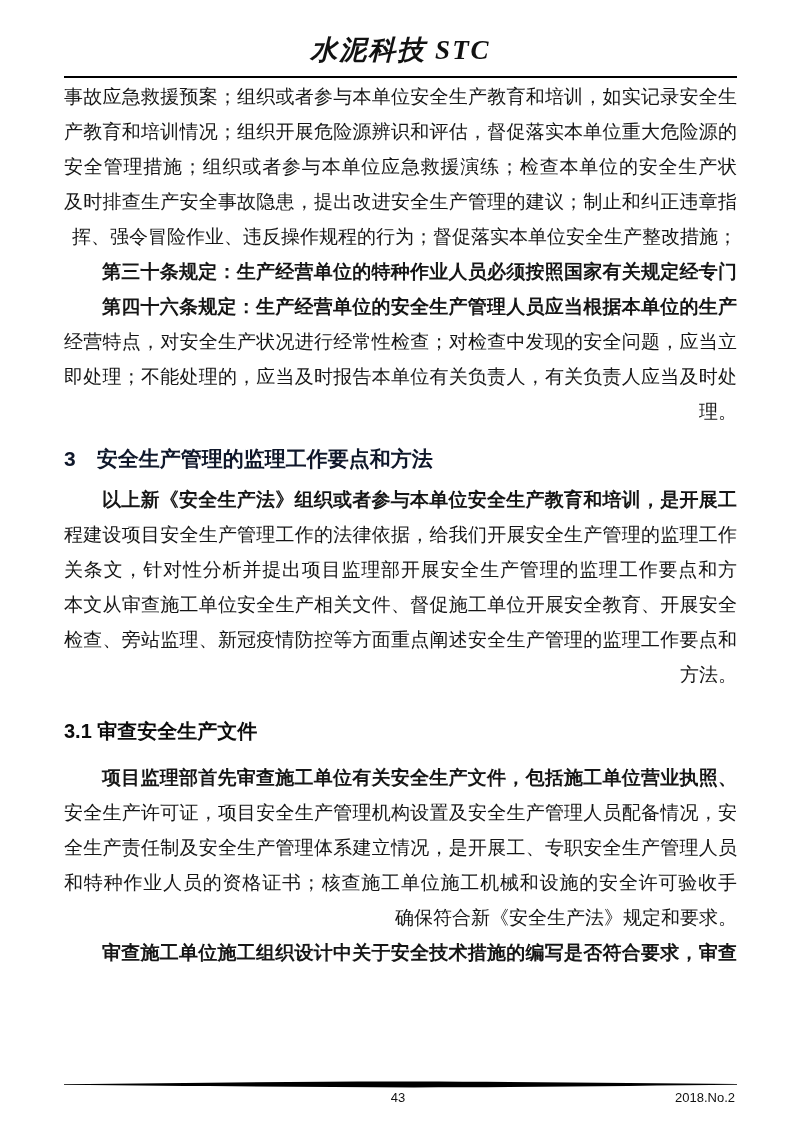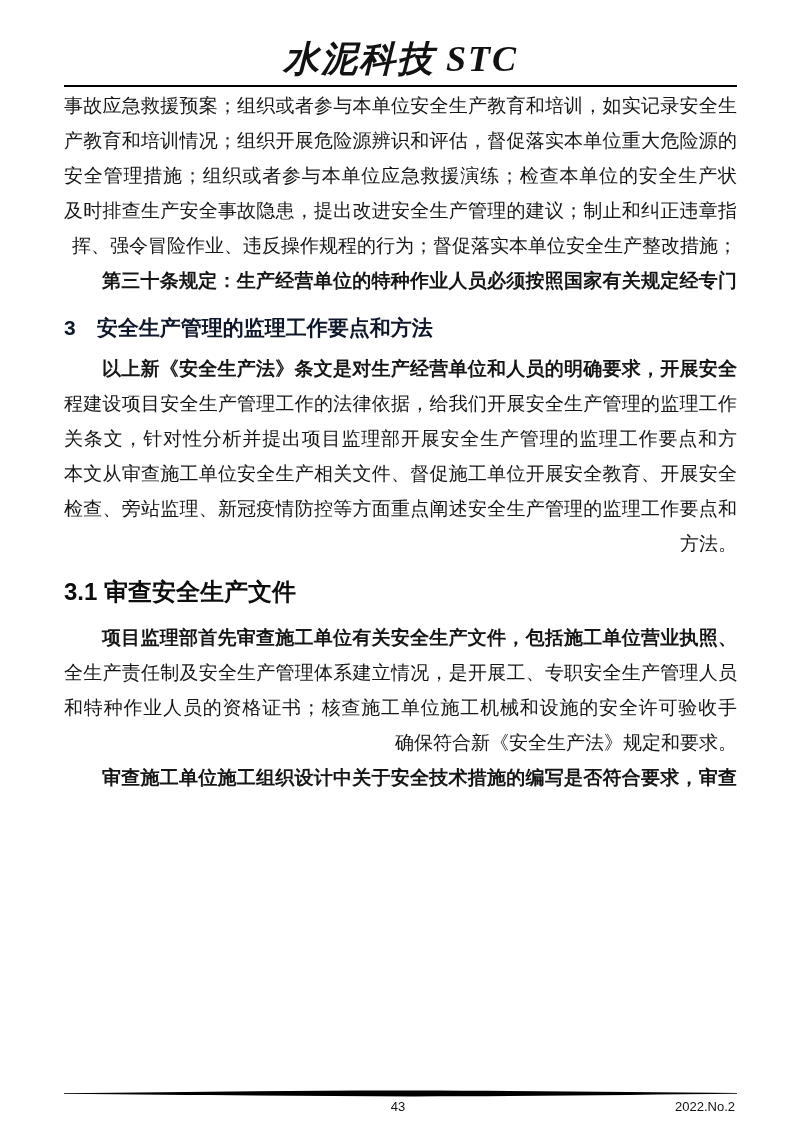--- a/index.html
+++ b/index.html
@@ -9,23 +9,23 @@
     font-family: "Liberation Serif", "DejaVu Serif", serif;
     color: #151515;
     position: relative;
     overflow: hidden;
   }
   .page { position: relative; width: 793px; height: 1122px; background: #fff; }
   .content { margin: 0 56px 0 64px; position: relative; }
 
   
   .journal-title {
-    margin-top: 42px;
+    margin-top: 33px;
     text-align: center;
-    font-size: 36px;
+    font-size: 27px;
     line-height: 34px;
     font-style: italic;
     font-weight: 600;
     letter-spacing: 2px;
     color: #121212;
   }
   .header-rule {
     margin-top: 9px;
     border-top: 2.5px solid #000;
     height: 0;
@@ -49,23 +49,23 @@
     font-family: "Liberation Sans", "DejaVu Sans", sans-serif;
     font-weight: bold;
     font-size: 21px;
     line-height: 34px;
     margin: 13px 0 6px 0;
     color: #0f172a;
   }
   .h3 {
     font-family: "Liberation Sans", "DejaVu Sans", sans-serif;
     font-weight: bold;
-    font-size: 24px;
+    font-size: 20px;
     line-height: 33px;
-    margin: 14px 0 12px 0;
+    margin: 23px 0 12px 0;
     color: #0d0d0d;
   }
 
   
   .footer {
     position: absolute;
     left: 64px; right: 56px;
     top: 1047px;
   }
   .footer-rule { display: block; width: 100%; height: 9px; }
@@ -103,51 +103,58 @@
         <div class="ln just">产教育和培训情况；组织开展危险源辨识和评估，督促落实本单位重大危险源的</div>
         <div class="ln just">安全管理措施；组织或者参与本单位应急救援演练；检查本单位的安全生产状况，</div>
         <div class="ln just">及时排查生产安全事故隐患，提出改进安全生产管理的建议；制止和纠正违章指</div>
         <div class="ln">挥、强令冒险作业、违反操作规程的行为；督促落实本单位安全生产整改措施；</div>
       </div>
 
       <div>
         <div class="ln just ind">第三十条规定：生产经营单位的特种作业人员必须按照国家有关规定经专门</div>
       </div>
 
+      <div>
+        <div class="ln just ind">第四十六条规定：生产经营单位的安全生产管理人员应当根据本单位的生产</div>
+        <div class="ln just">经营特点，对安全生产状况进行经常性检查；对检查中发现的安全问题，应当立</div>
+        <div class="ln just">即处理；不能处理的，应当及时报告本单位有关负责人，有关负责人应当及时处</div>
+        <div class="ln">理。</div>
+      </div>
 
       <div class="h2">3　安全生产管理的监理工作要点和方法</div>
 
       <div>
-        <div class="ln just ind">以上新《安全生产法》条文是对生产经营单位和人员的明确要求，开展安全</div>
+        <div class="ln just ind">以上新《安全生产法》组织或者参与本单位安全生产教育和培训，是开展工</div>
         <div class="ln just">程建设项目安全生产管理工作的法律依据，给我们开展安全生产管理的监理工作</div>
         <div class="ln just">关条文，针对性分析并提出项目监理部开展安全生产管理的监理工作要点和方法，</div>
         <div class="ln just">本文从审查施工单位安全生产相关文件、督促施工单位开展安全教育、开展安全</div>
         <div class="ln just">检查、旁站监理、新冠疫情防控等方面重点阐述安全生产管理的监理工作要点和</div>
         <div class="ln">方法。</div>
       </div>
 
       <div class="h3">3.1 审查安全生产文件</div>
 
       <div>
         <div class="ln just ind">项目监理部首先审查施工单位有关安全生产文件，包括施工单位营业执照、</div>
+        <div class="ln just">安全生产许可证，项目安全生产管理机构设置及安全生产管理人员配备情况，安</div>
         <div class="ln just">全生产责任制及安全生产管理体系建立情况，是开展工、专职安全生产管理人员</div>
         <div class="ln just">和特种作业人员的资格证书；核查施工单位施工机械和设施的安全许可验收手续；</div>
         <div class="ln">确保符合新《安全生产法》规定和要求。</div>
       </div>
 
       <div>
         <div class="ln just ind">审查施工单位施工组织设计中关于安全技术措施的编写是否符合要求，审查</div>
       </div>
 
     </div>
   </div>
 
   <div class="footer">
     <svg class="footer-rule" viewBox="0 0 673 9" preserveAspectRatio="none" xmlns="http://www.w3.org/2000/svg">
       <path d="M0,4.2 C120,3.0 230,1.4 350,1.6 C470,1.8 580,3.2 673,3.9
                L673,4.7 C580,5.4 470,7.4 350,7.4 C230,7.4 120,5.6 0,5.0 Z" fill="#000"></path>
     </svg>
     <div class="footer-row">
       <span class="page-number">43</span>
-      <span class="issue-number">2022.No.2</span>
+      <span class="issue-number">2018.No.2</span>
     </div>
   </div>
 </div>
 
 </body></html>

